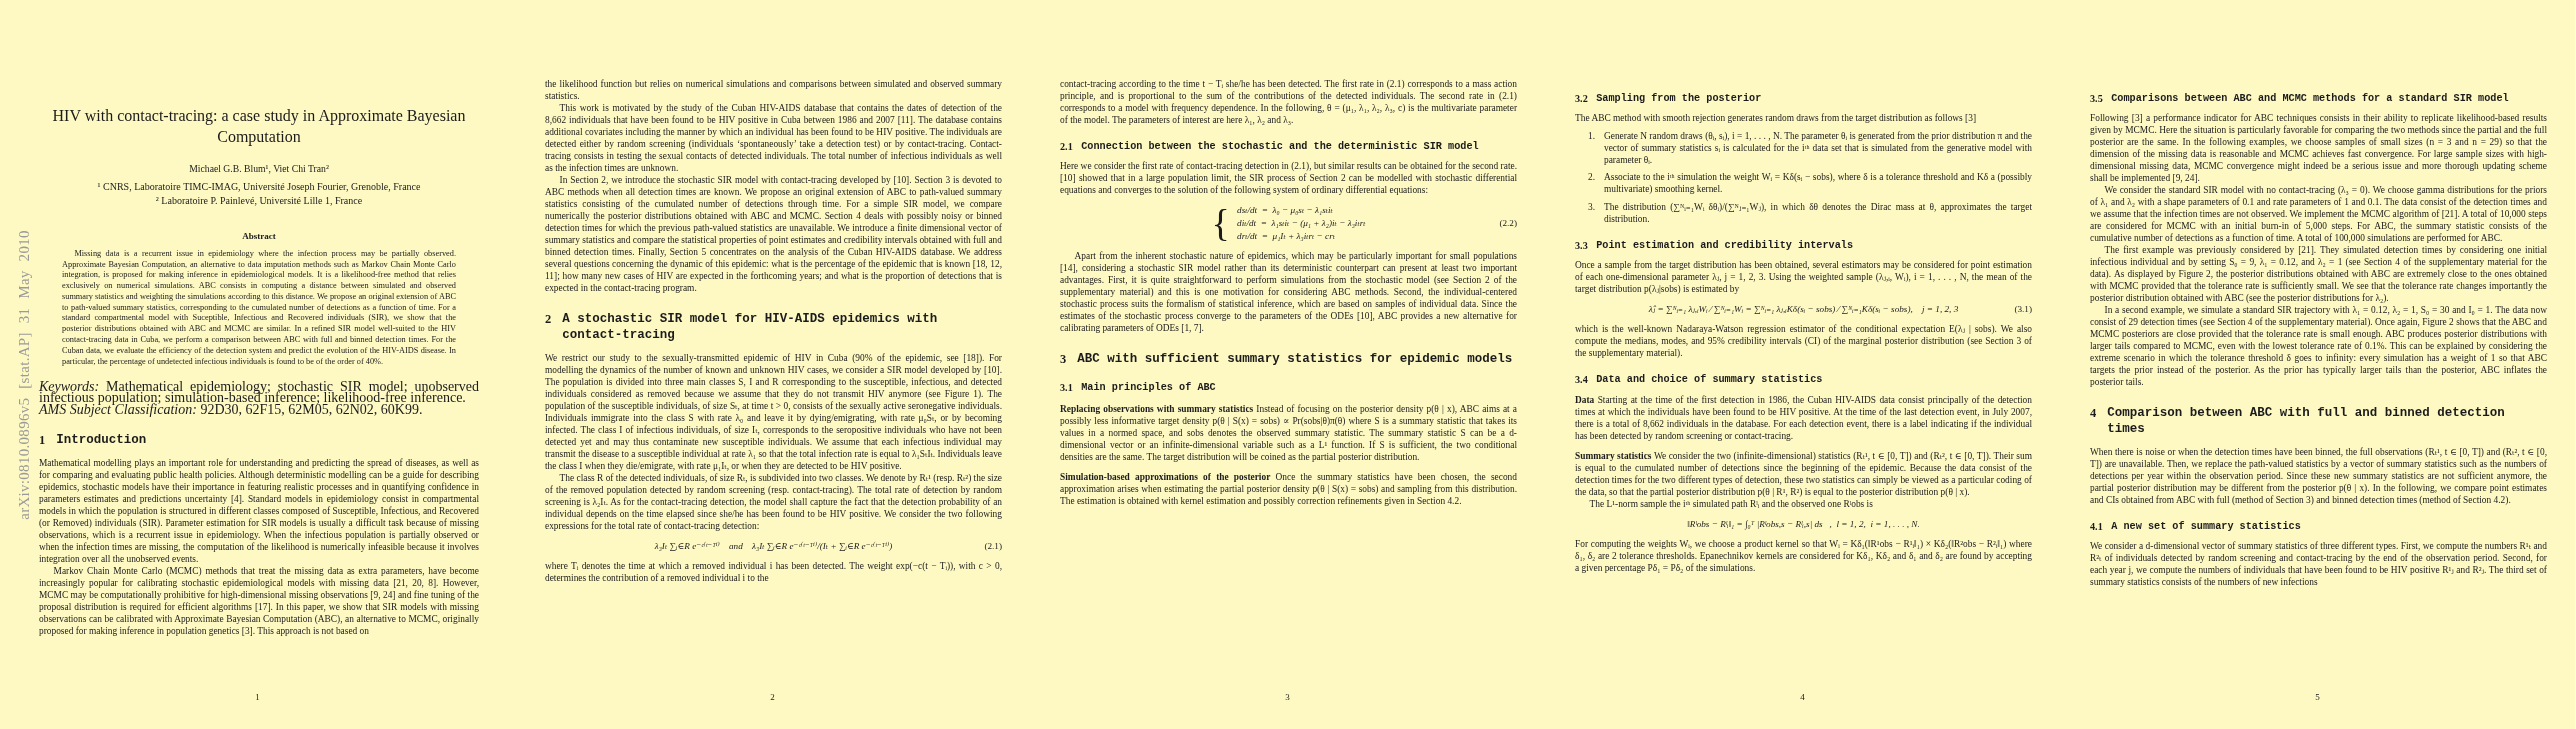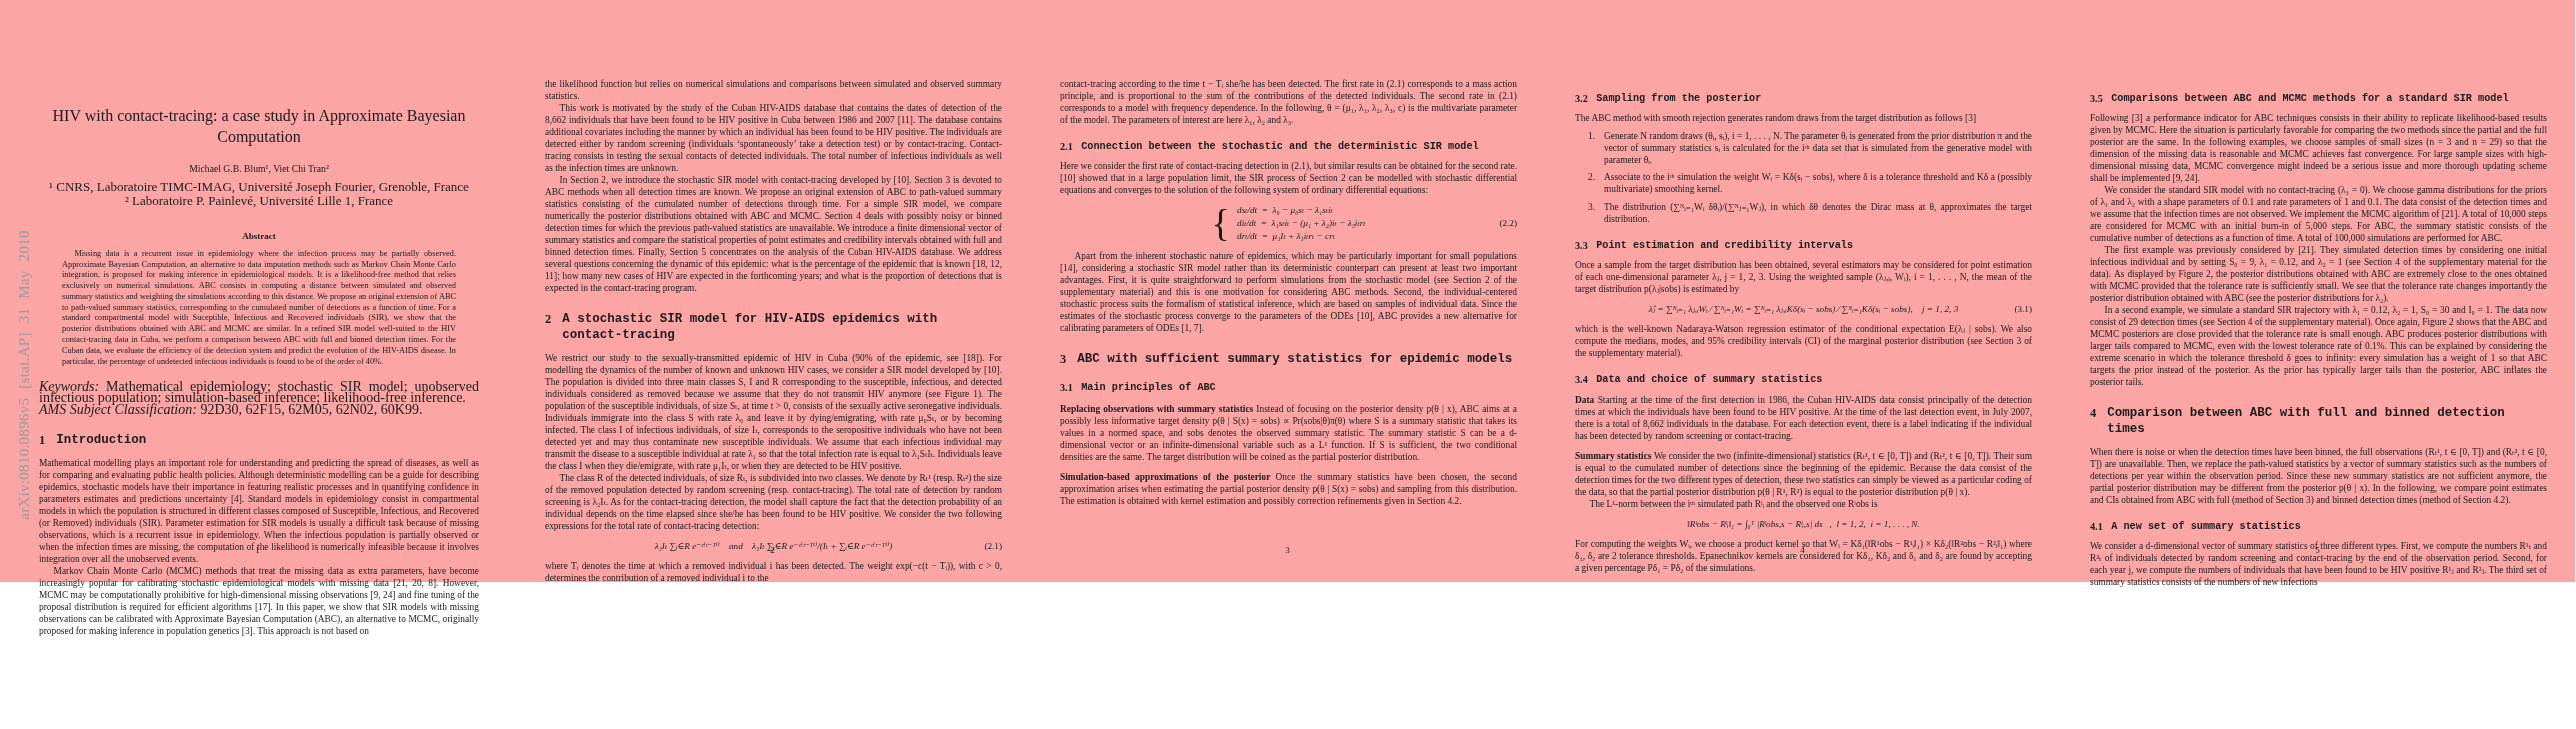--- a/index.html
+++ b/index.html
@@ -7,27 +7,27 @@
     width:2576px; height:729px; background:#ffffff;
     font-family:"Liberation Serif","DejaVu Serif",serif; color:#1b1b1b;
   }
   #canvas { position:relative; width:2576px; height:729px; overflow:hidden; background:#ffffff; display:flex; }
   .arxiv-label {
     position:absolute; top:375px; left:24px;
     transform:translate(-50%,-50%) rotate(-90deg);
     white-space:nowrap; font-size:15px; color:#9a9a9a; letter-spacing:0.3px; word-spacing:4.9px;
     z-index:5;
   }
-  .page { position:relative; width:515px; height:582px; flex:0 0 515px; background:#fca5a5; }
+  .page { position:relative; width:515px; height:729px; flex:0 0 515px; background:#fef9c3; }
   .content { position:absolute; left:30px; right:28px; top:78px; }
   .page.first .content { left:39px; right:36px; top:106px; }
 
   .doc-title { font-size:16px; line-height:20.7px; text-align:center; margin-bottom:16px; }
   .authors { font-size:9.7px; text-align:center; margin-bottom:6px; }
-  .affil { font-size:13px; line-height:14px; text-align:center; }
+  .affil { font-size:10px; line-height:14px; text-align:center; }
   .abs-h { font-size:9px; font-weight:bold; text-align:center; margin:23px 0 7.3px 0; }
   .abs-body { margin:0 23px; font-size:8.3px; line-height:10.8px; text-align:justify; text-indent:1.5em; }
 
   .para { font-size:9.4px; line-height:12px; text-align:justify; text-indent:1.55em; margin:0; }
   .para.ni { text-indent:0; }
   .para.pb { margin-top:8px; }
   .bold-lead { font-weight:bold; }
   .ital-lead { font-style:italic; }
   .meta-line { font-size:14px; line-height:11.5px; text-align:justify; }
   .meta-line.kw { margin-top:13.4px; }
@@ -139,21 +139,21 @@
           </div>
           <div class="para ni">Once a sample from the target distribution has been obtained, several estimators may be considered for point estimation of each one-dimensional parameter λⱼ, j = 1, 2, 3. Using the weighted sample (λⱼ,ᵢ, Wᵢ), i = 1, . . . , N, the mean of the target distribution p(λⱼ|sobs) is estimated by</div>
           <div class="eq"><span class="eqbody">λ̂ⱼ = ∑ᴺᵢ₌₁ λⱼ,ᵢWᵢ ⁄ ∑ᴺᵢ₌₁Wᵢ = ∑ᴺᵢ₌₁ λⱼ,ᵢKδ(sᵢ − sobs) ⁄ ∑ᴺᵢ₌₁Kδ(sᵢ − sobs),    j = 1, 2, 3</span><span class="eqtag">(3.1)</span></div>
           <div class="para ni">which is the well-known Nadaraya-Watson regression estimator of the conditional expectation E(λⱼ | sobs). We also compute the medians, modes, and 95% credibility intervals (CI) of the marginal posterior distribution (see Section 3 of the supplementary material).</div>
           <div class="h2">
             <span class="hnum">3.4</span>
             <span class="htext">Data and choice of summary statistics</span>
           </div>
           <div class="para ni pb"><span class="bold-lead">Data</span> <span>Starting at the time of the first detection in 1986, the Cuban HIV-AIDS data consist principally of the detection times at which the individuals have been found to be HIV positive. At the time of the last detection event, in July 2007, there is a total of 8,662 individuals in the database. For each detection event, there is a label indicating if the individual has been detected by random screening or contact-tracing.</span></div>
           <div class="para ni pb"><span class="bold-lead">Summary statistics</span> <span>We consider the two (infinite-dimensional) statistics (Rₜ¹, t ∈ [0, T]) and (Rₜ², t ∈ [0, T]). Their sum is equal to the cumulated number of detections since the beginning of the epidemic. Because the data consist of the detection times for the two different types of detection, these two statistics can simply be viewed as a particular coding of the data, so that the partial posterior distribution p(θ | R¹, R²) is equal to the posterior distribution p(θ | x).</span></div>
-          <div class="para">The L¹-norm between the iᵗʰ simulated path Rˡᵢ and the observed one Rˡobs is</div>
+          <div class="para">The L¹-norm sample the iᵗʰ simulated path Rˡᵢ and the observed one Rˡobs is</div>
           <div class="eq"><span class="eqbody">‖Rˡobs − Rˡᵢ‖₁ = ∫₀ᵀ |Rˡobs,s − Rˡᵢ,s| ds   ,  l = 1, 2,  i = 1, . . . , N.</span></div>
           <div class="para ni">For computing the weights Wᵢ, we choose a product kernel so that Wᵢ = Kδ₁(‖R¹obs − R¹ᵢ‖₁) × Kδ₂(‖R²obs − R²ᵢ‖₁) where δ₁, δ₂ are 2 tolerance thresholds. Epanechnikov kernels are considered for Kδ₁, Kδ₂ and δ₁ and δ₂ are found by accepting a given percentage Pδ₁ = Pδ₂ of the simulations.</div>
         </div>
         <div class="pagenum">4</div>
       </div>
       <div class="page">
         <div class="content">
           <div class="h2">
             <span class="hnum">3.5</span>
             <span class="htext">Comparisons between ABC and MCMC methods for a standard SIR model</span>

